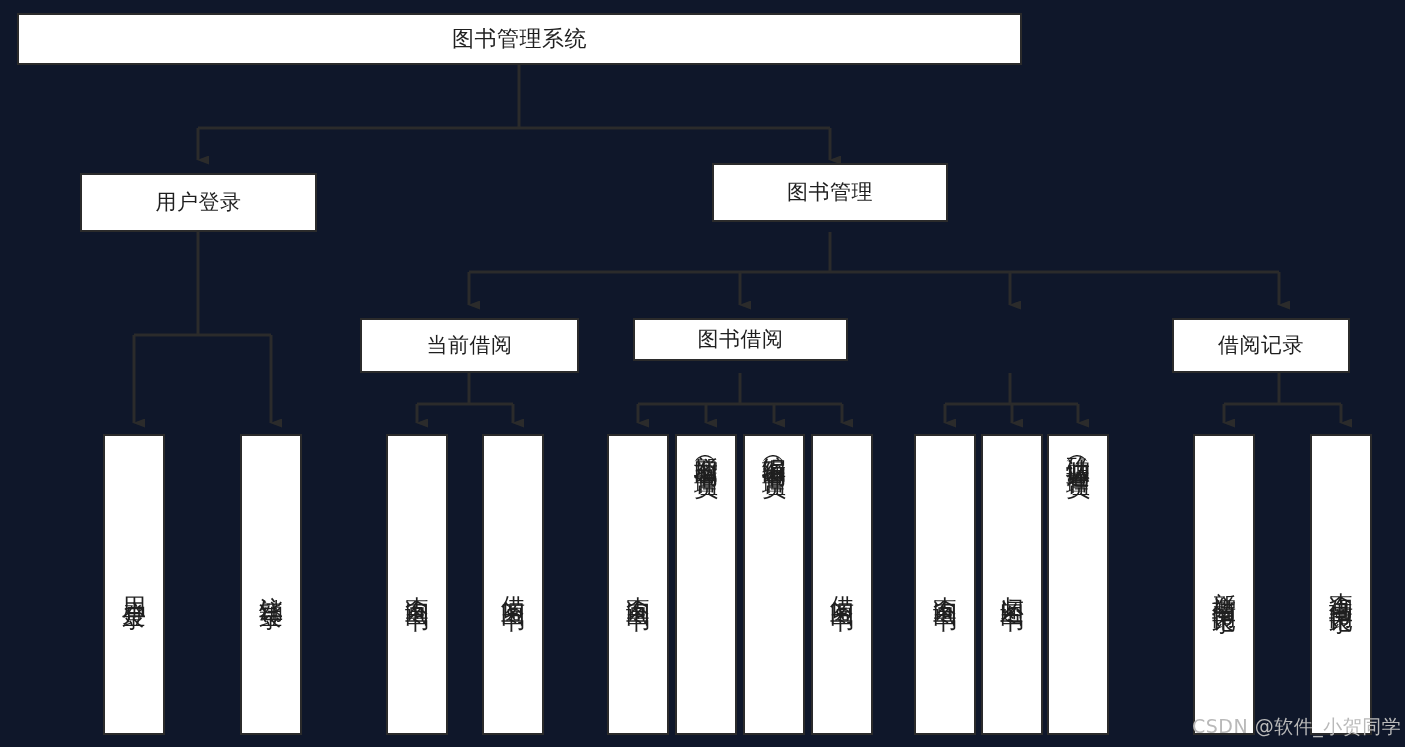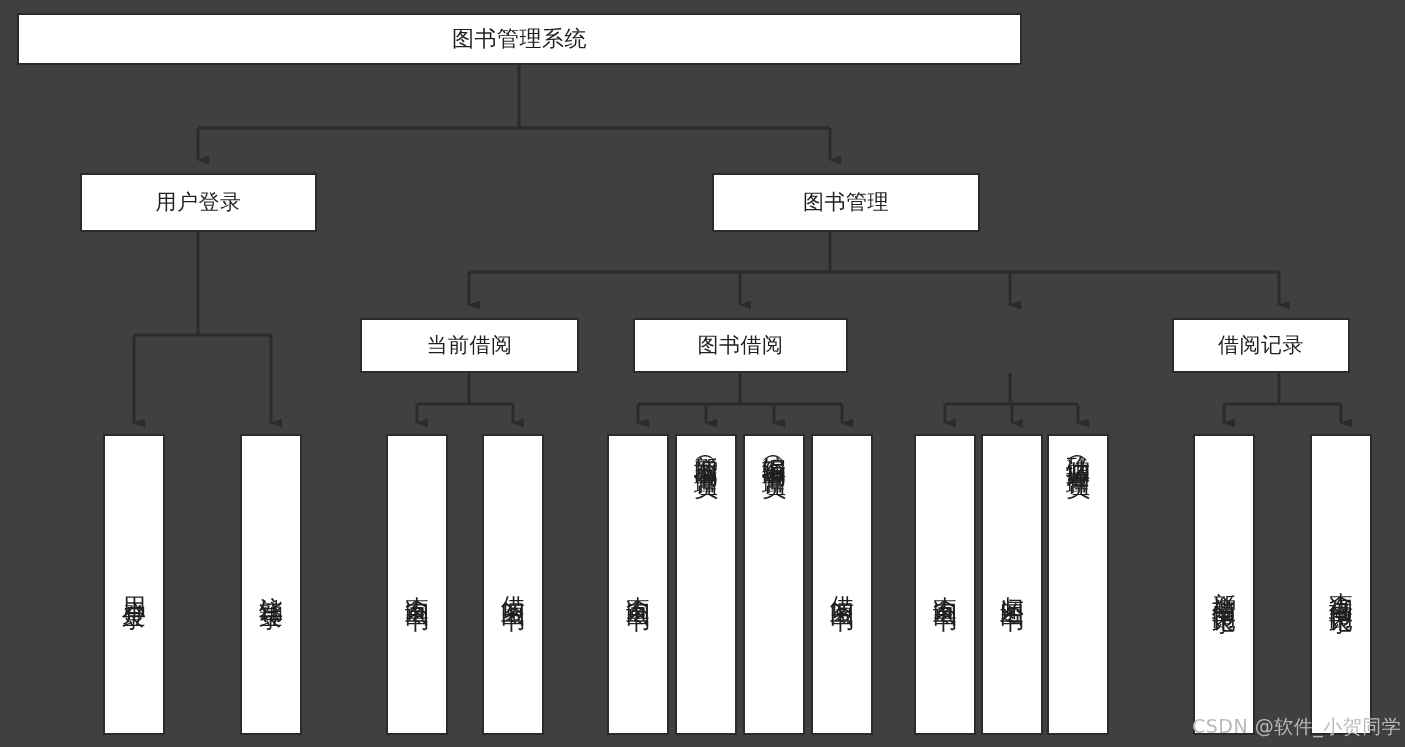--- a/index.html
+++ b/index.html
@@ -8,21 +8,21 @@
     padding: 0;
     background: #ffffff;
   }
   body {
     font-family: "DejaVu Sans", "Liberation Sans", sans-serif;
   }
   #diagram-root {
     position: relative;
     width: 1405px;
     height: 747px;
-    background: #404040;
+    background: #0f172a;
     overflow: hidden;
   }
   #diagram-svg {
     position: absolute;
     left: 0;
     top: 0;
     width: 1405px;
     height: 747px;
   }
   .node {
@@ -128,28 +128,28 @@
     </g>
   </svg>
 
   <div class="node horiz root" style="left:17px; top:13px; width:1005px; height:52px;">
     <span class="node-label">图书管理系统</span>
   </div>
 
   <div class="node horiz" style="left:80px; top:173px; width:237px; height:59px;">
     <span class="node-label">用户登录</span>
   </div>
-  <div class="node horiz" style="left:712px; top:173px; width:268px; height:59px;">
+  <div class="node horiz" style="left:712px; top:163px; width:236px; height:59px;">
     <span class="node-label">图书管理</span>
   </div>
 
   <div class="node horiz" style="left:360px; top:318px; width:219px; height:55px;">
     <span class="node-label">当前借阅</span>
   </div>
-  <div class="node horiz" style="left:633px; top:318px; width:215px; height:55px;">
+  <div class="node horiz" style="left:633px; top:318px; width:215px; height:43px;">
     <span class="node-label">图书借阅</span>
   </div>
   <div class="node horiz" style="left:1172px; top:318px; width:178px; height:55px;">
     <span class="node-label">借阅记录</span>
   </div>
 
   <div class="node vert" style="left:103px; top:434px; width:62px; height:301px;">
     <span class="node-label">用户登录</span>
   </div>
   <div class="node vert" style="left:240px; top:434px; width:62px; height:301px;">

